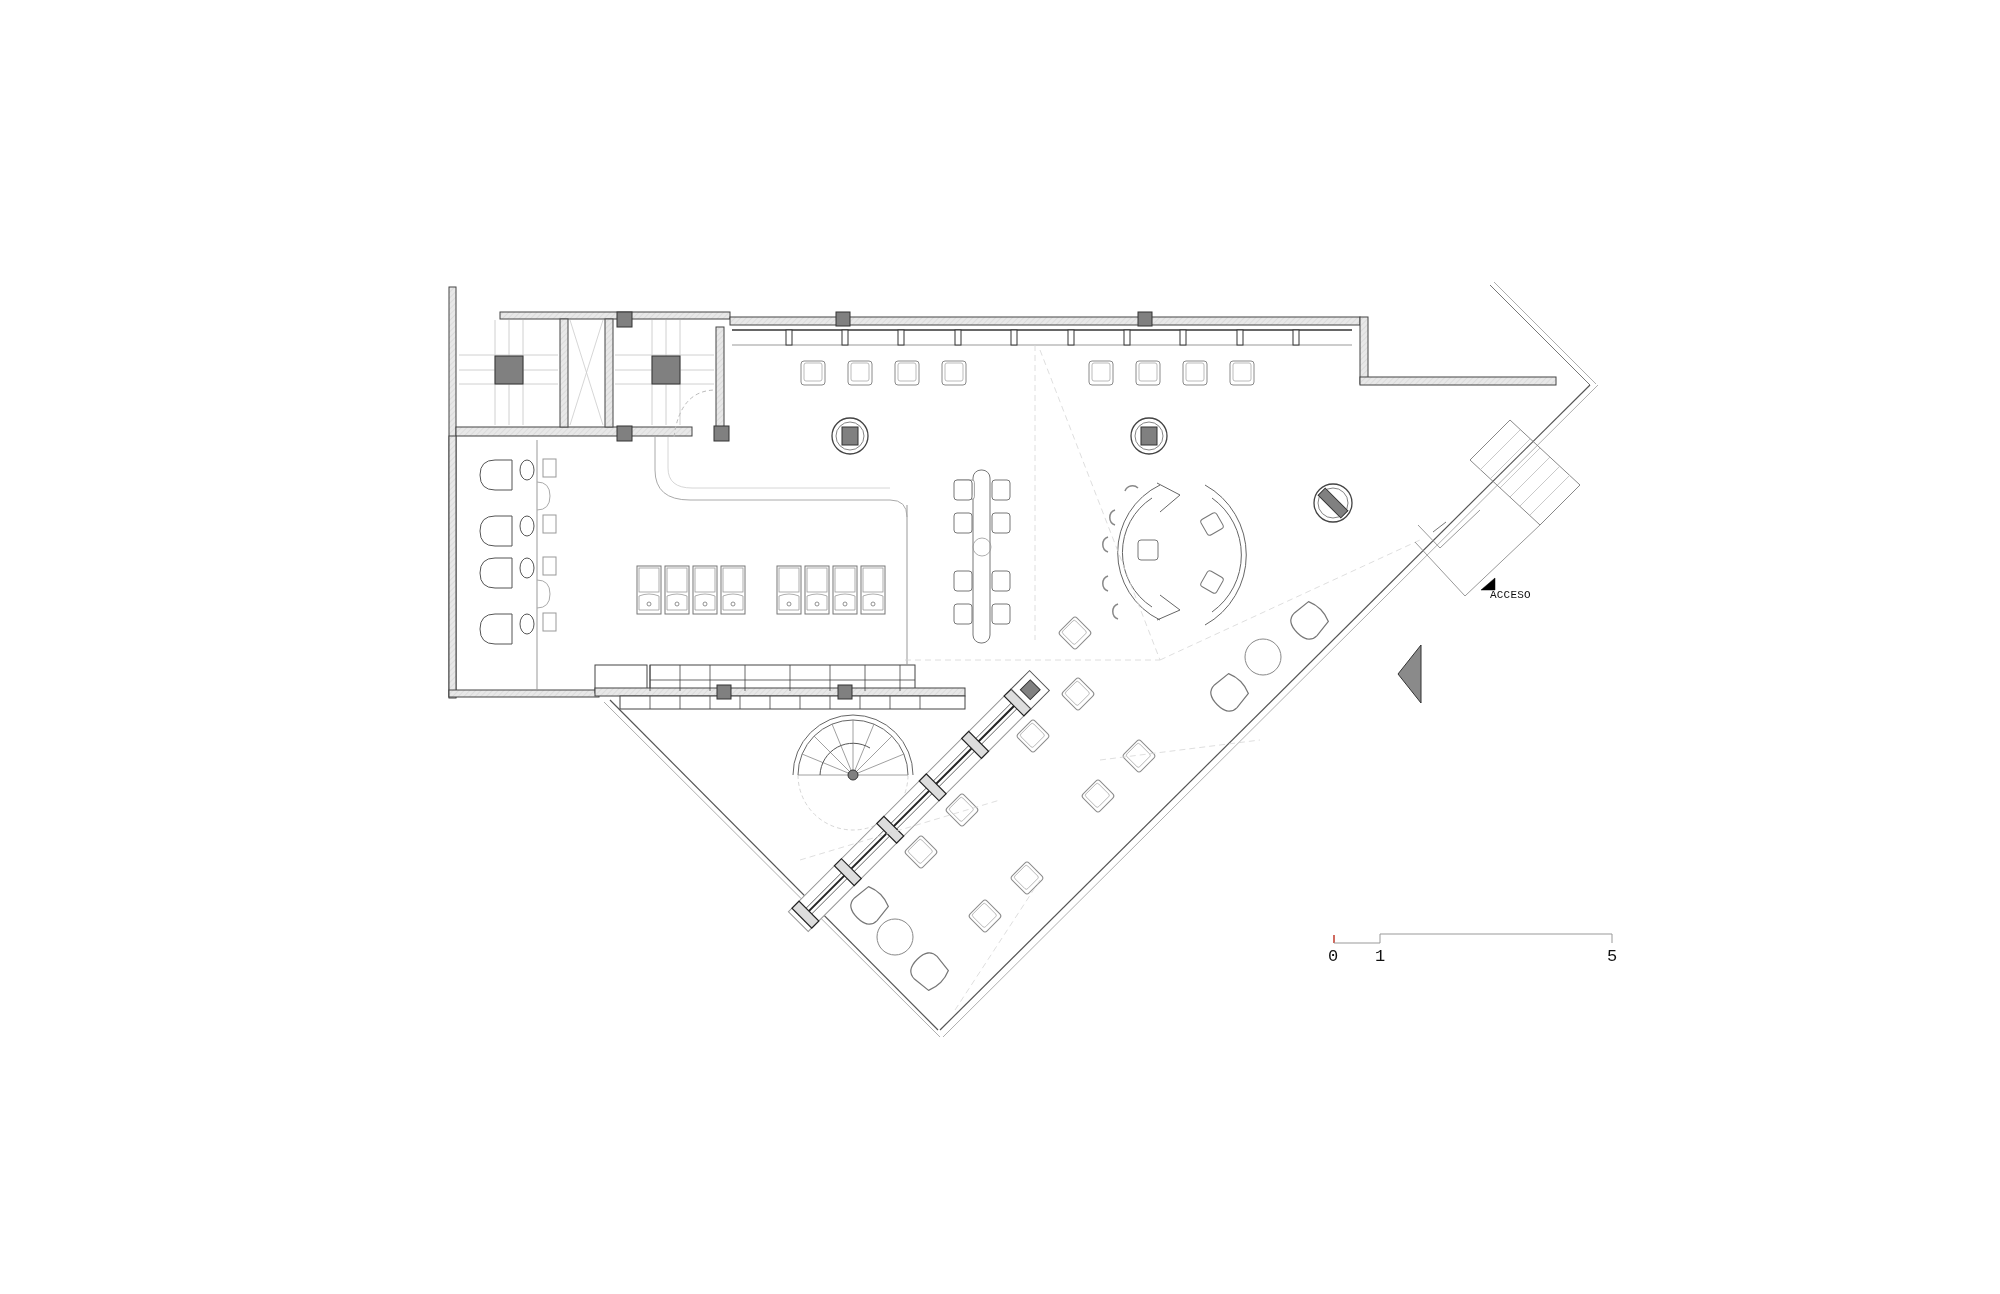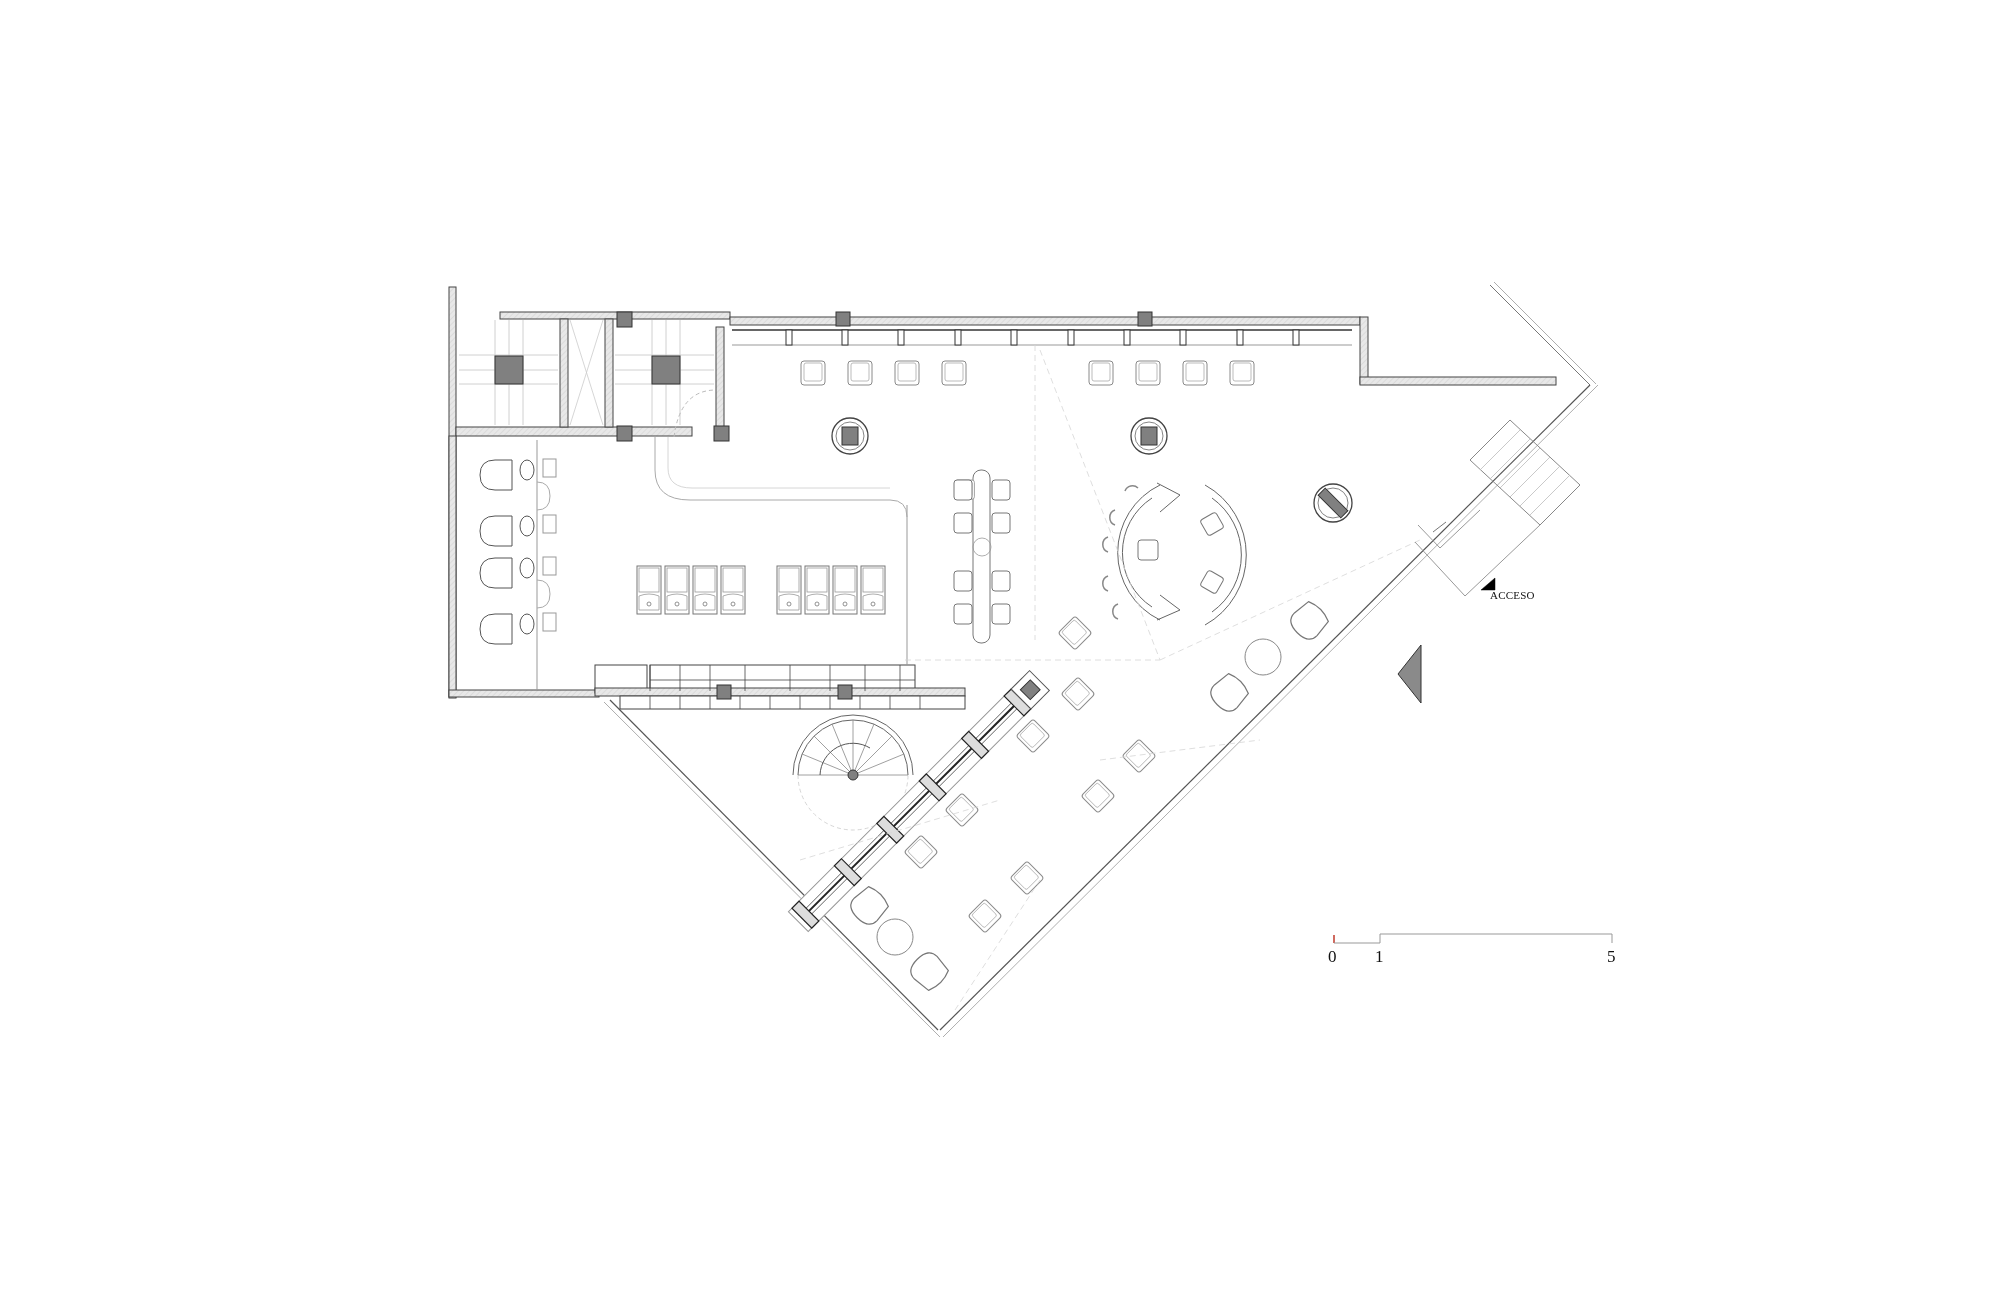--- a/index.html
+++ b/index.html
@@ -1,19 +1,19 @@
 <!DOCTYPE html>
 <html><head>
 <meta charset="utf-8">
 <style>
   html, body { margin: 0; padding: 0; background: #ffffff; }
   body { width: 2000px; height: 1294px; position: relative; overflow: hidden;
          font-family: "Liberation Sans", sans-serif; }
   #plan { position: absolute; left: 0; top: 0; width: 2000px; height: 1294px; }
-  .lbl { position: absolute; font-family: Liberation Serif, serif; color: #111; }
+  .lbl { position: absolute; font-family: Liberation Mono, monospace; color: #111; }
   .acceso { left: 1490px; top: 589px; font-size: 11px; letter-spacing: 0.2px; }
   .scale-num { font-size: 17px; }
 </style>
 </head>
 <body>
 
 <svg id="plan" viewBox="0 0 2000 1294" xmlns="http://www.w3.org/2000/svg">
   <defs>
     <pattern id="hatch" width="4" height="4" patternUnits="userSpaceOnUse" patternTransform="rotate(45)">
       <rect width="4" height="4" fill="#e8e8e8"></rect>

